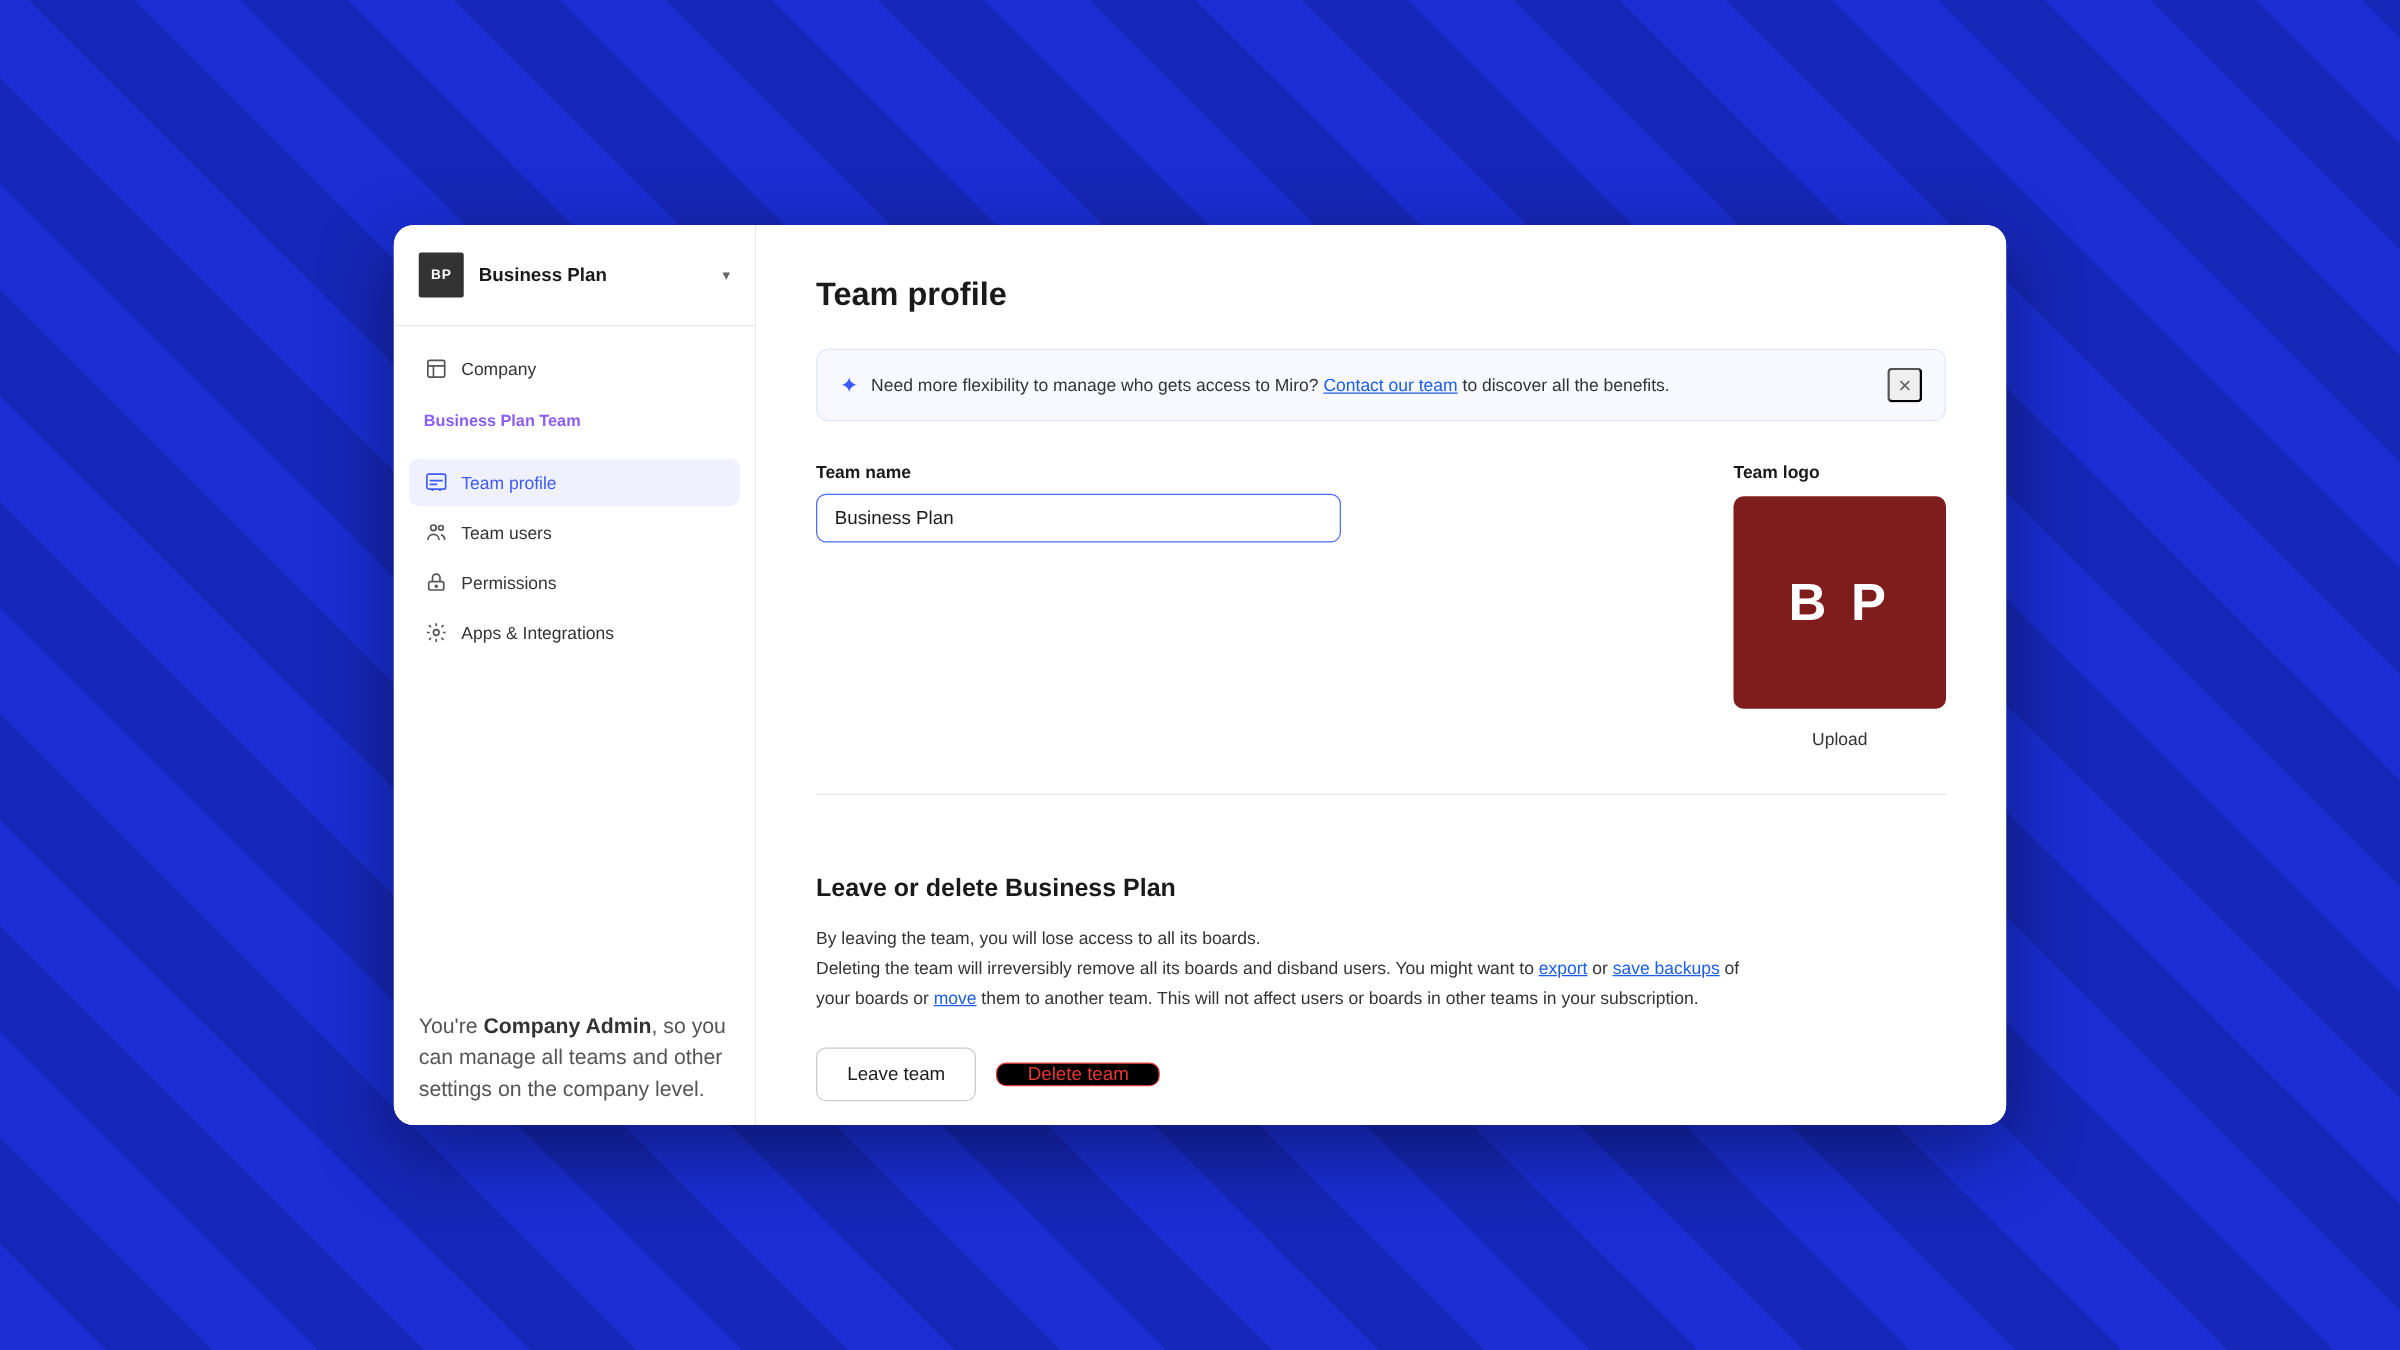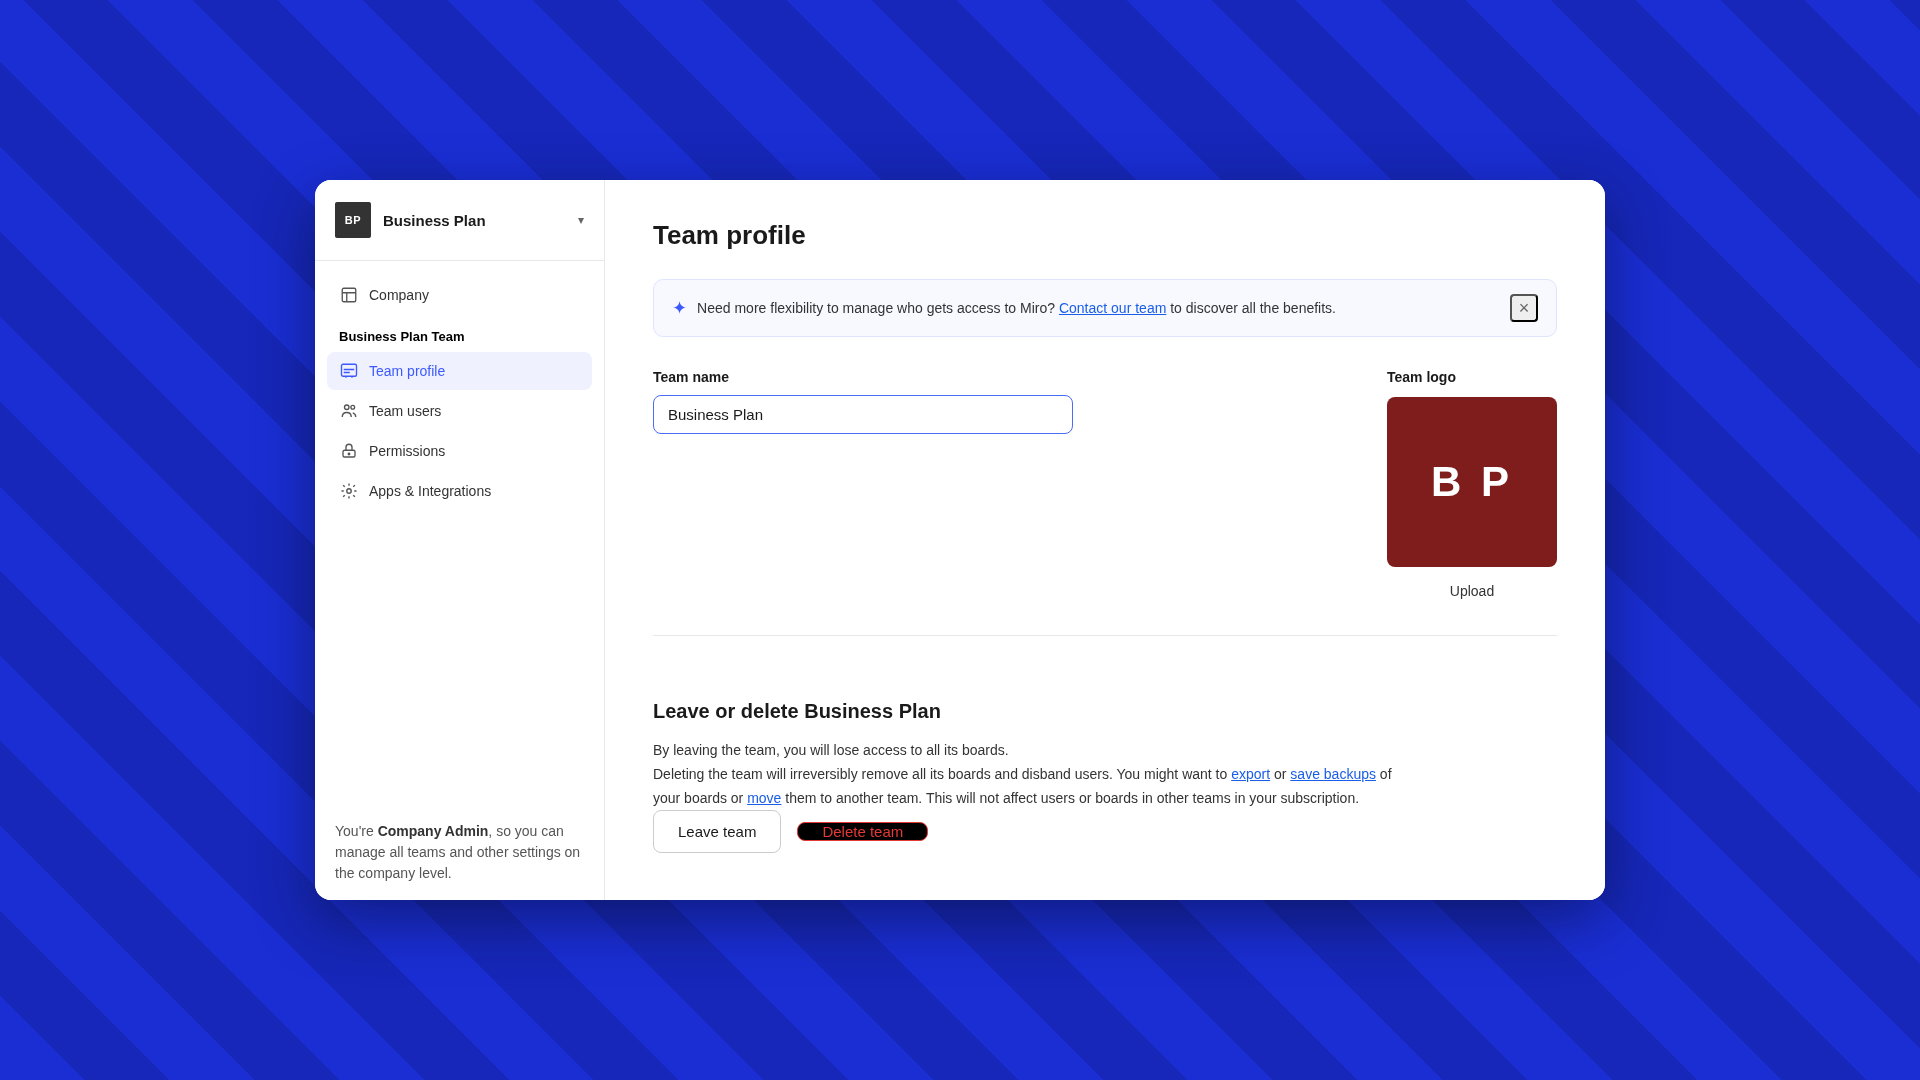--- a/index.html
+++ b/index.html
@@ -89,22 +89,22 @@
       cursor: pointer;
       margin-bottom: 4px;
     }
     .sidebar-company-item span {
       font-size: 14px;
       color: #333;
     }
     .sidebar-section-title {
       font-size: 13px;
       font-weight: 600;
-      color: #000000;
-      padding: 12px 12px 8px;
+      color: #8b5cf6;
+      padding: 12px 12px 23px;
     }
     .sidebar-item {
       display: flex;
       align-items: center;
       gap: 10px;
       padding: 9px 12px;
       border-radius: 8px;
       cursor: pointer;
       margin-bottom: 2px;
     }
@@ -127,21 +127,21 @@
       justify-content: center;
       flex-shrink: 0;
     }
     .sidebar-icon svg {
       width: 18px;
       height: 18px;
     }
     .sidebar-footer {
       padding: 16px 20px;
       margin-top: auto;
-      font-size: 14px;
+      font-size: 17px;
       color: #555;
       line-height: 1.5;
     }
     .sidebar-footer strong {
       font-weight: 700;
       color: #333;
     }
 
     
     .main-content {
@@ -269,20 +269,21 @@
     .danger-title {
       font-size: 20px;
       font-weight: 600;
       color: #1a1a1a;
       margin-bottom: 16px;
     }
     .danger-description {
       font-size: 14px;
       color: #333;
       line-height: 1.7;
+      margin-bottom: 28px;
     }
     .danger-description a {
       color: #1a5de8;
       text-decoration: underline;
     }
     .action-buttons {
       display: flex;
       gap: 16px;
       align-items: center;
     }

